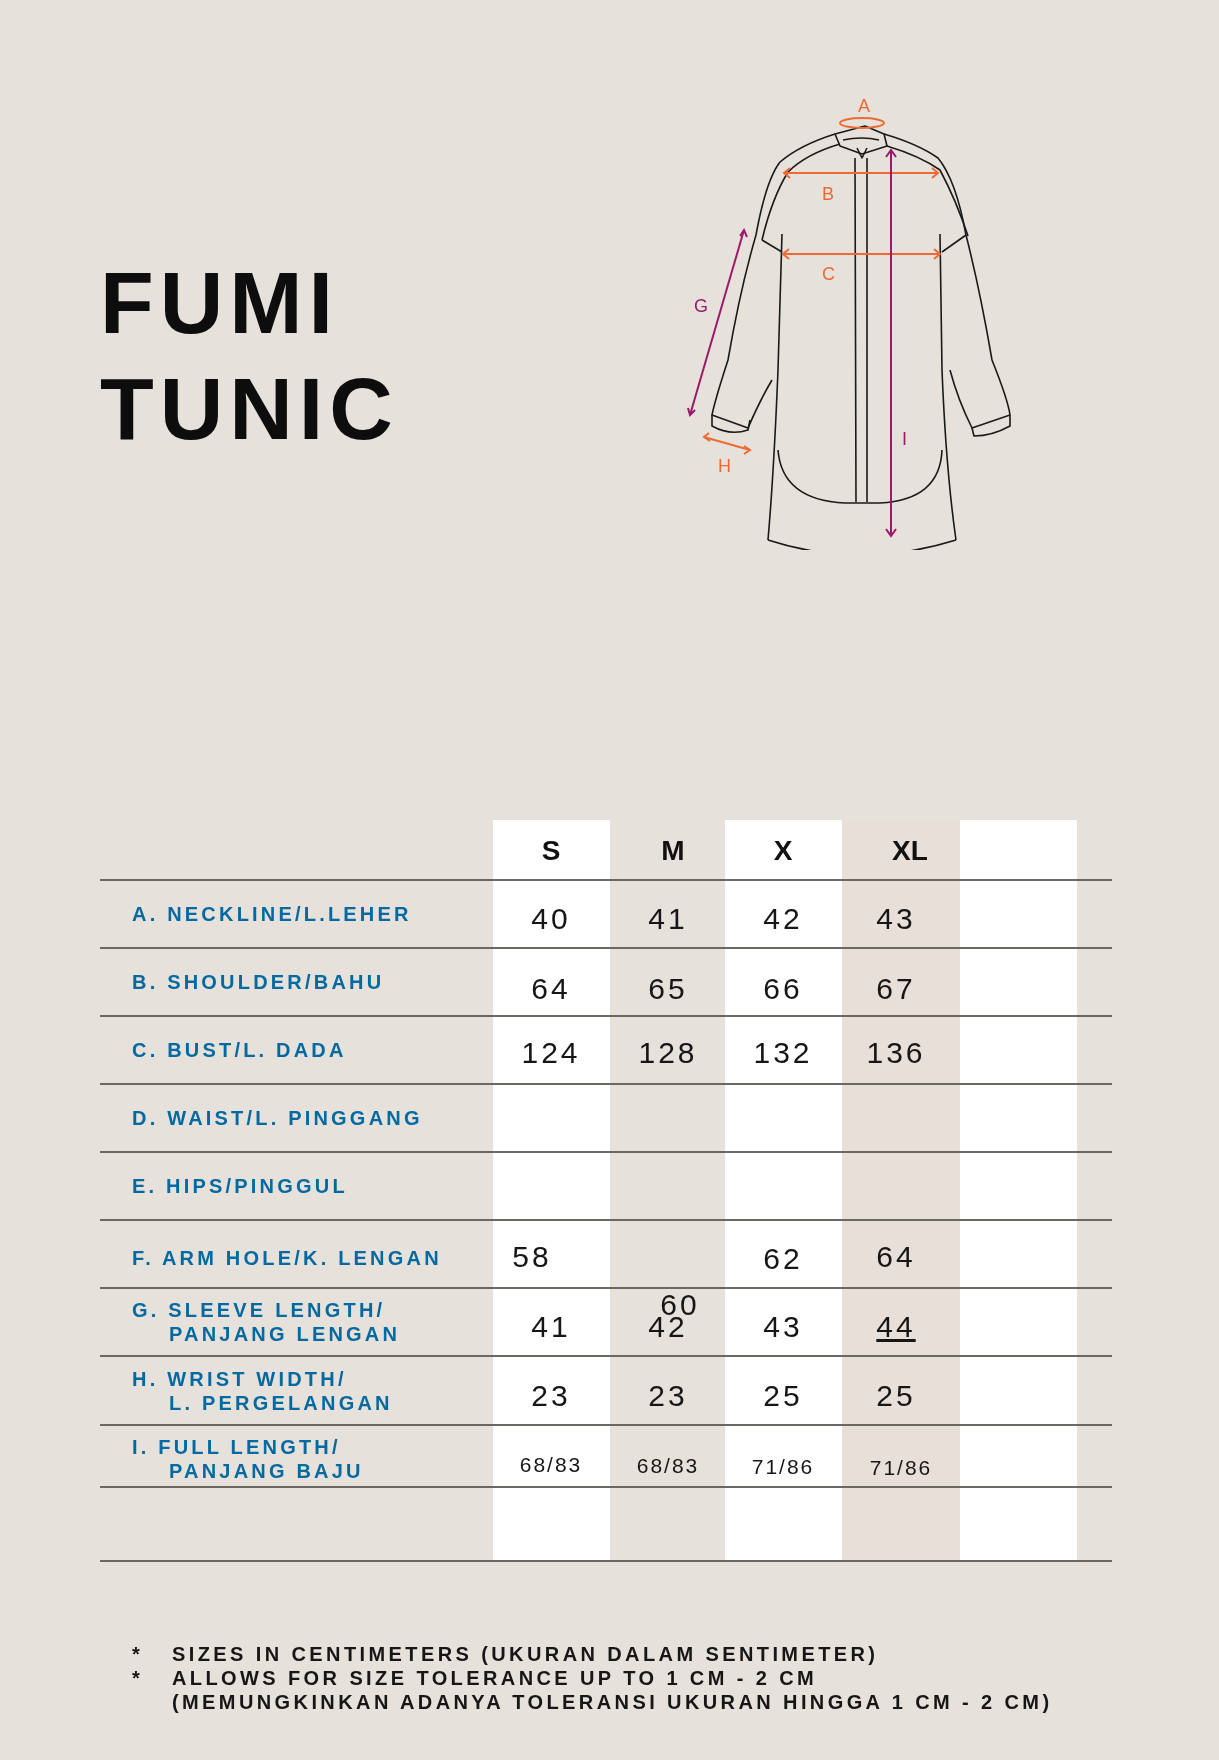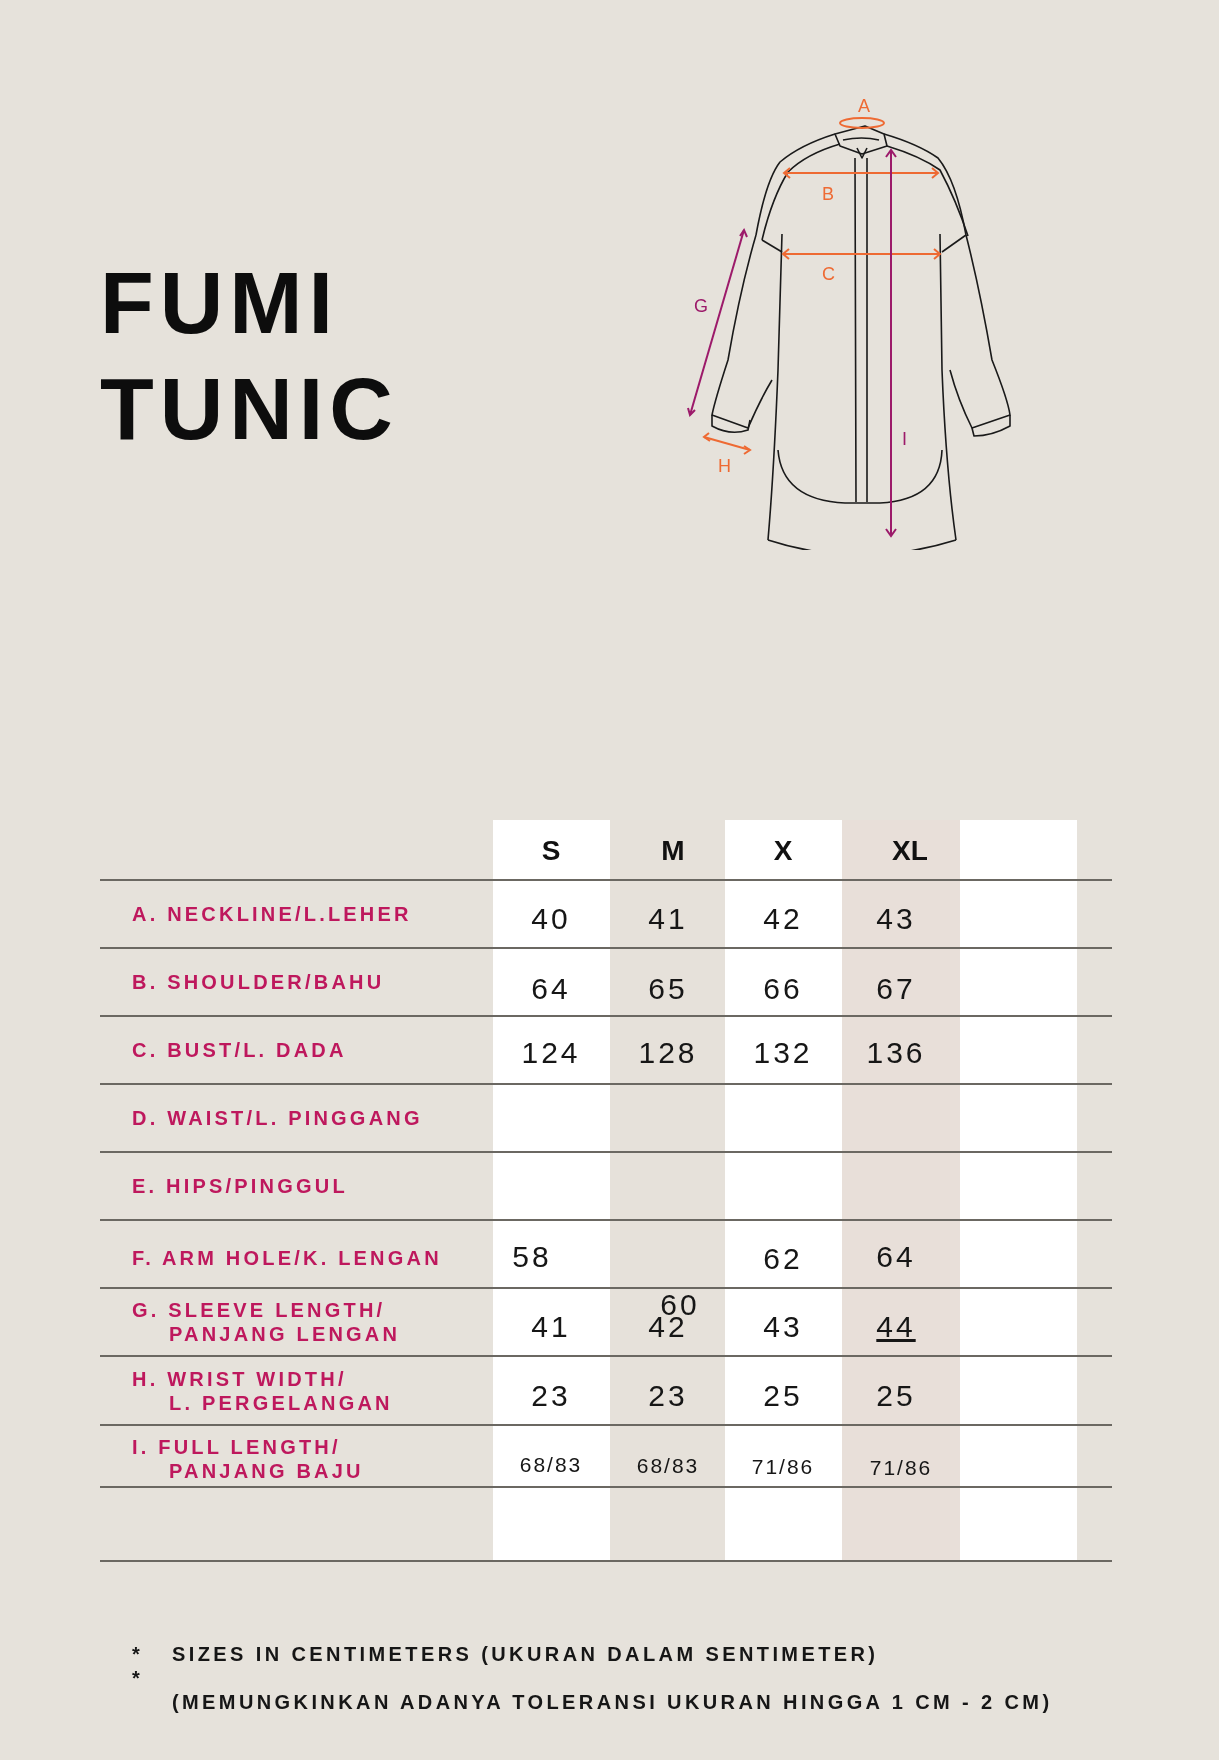--- a/index.html
+++ b/index.html
@@ -7,21 +7,21 @@
          font-family:"Liberation Sans", "DejaVu Sans", sans-serif; color:#111; }
   .title { position:absolute; left:100px; top:250px; font-weight:700; font-size:88px; line-height:106px;
            letter-spacing:6px; color:#0d0d0d; }
   .title div { display:block; }
   .diagram { position:absolute; left:600px; top:70px; width:420px; height:480px; }
   .col-band { position:absolute; top:820px; height:741px; }
   .band-white { background:#ffffff; }
   .band-tan { background:#e6e1da; }
   .hline { position:absolute; left:100px; width:1012px; height:2px; background:#6b6862; }
   .hdr { position:absolute; top:835px; font-weight:700; font-size:28px; text-align:center; width:116px; }
-  .label { position:absolute; left:132px; font-weight:700; font-size:20px; letter-spacing:3.2px; line-height:24px; color:#be185d; }
+  .label { position:absolute; left:132px; font-weight:700; font-size:20px; letter-spacing:3.2px; line-height:24px; color:#0369a1; }
   .label .l2 { display:block; padding-left:37px; }
   .cell { position:absolute; width:116px; text-align:center; font-size:30px; letter-spacing:3px; color:#161616; }
   .cell.small { font-size:21px; letter-spacing:2px;margin-top:9px; }
   .notes { position:absolute; left:132px; top:1642px; font-weight:700; font-size:20px; letter-spacing:3.4px; line-height:24px; color:#161616; }
   .notes .row { display:flex; }
   .notes .star { width:40px; }
 </style>
 </head>
 <body>
 
@@ -164,18 +164,19 @@
 <div class="cell small" style="left:725px;top:1446px;">71/86</div>
 <div class="cell small" style="left:843px;top:1447px;">71/86</div>
 
 <div class="notes">
   <div class="row">
       <span class="star">*</span>
       <span>SIZES IN CENTIMETERS  (UKURAN DALAM SENTIMETER)</span>
     </div>
   <div class="row">
       <span class="star">*</span>
+      <span>ALLOWS FOR SIZE TOLERANCE UP TO 1 CM - 2 CM</span>
     </div>
   <div class="row">
       <span class="star"></span>
       <span>(MEMUNGKINKAN ADANYA TOLERANSI UKURAN HINGGA 1 CM - 2 CM)</span>
     </div>
 </div>
 
 </body></html>

